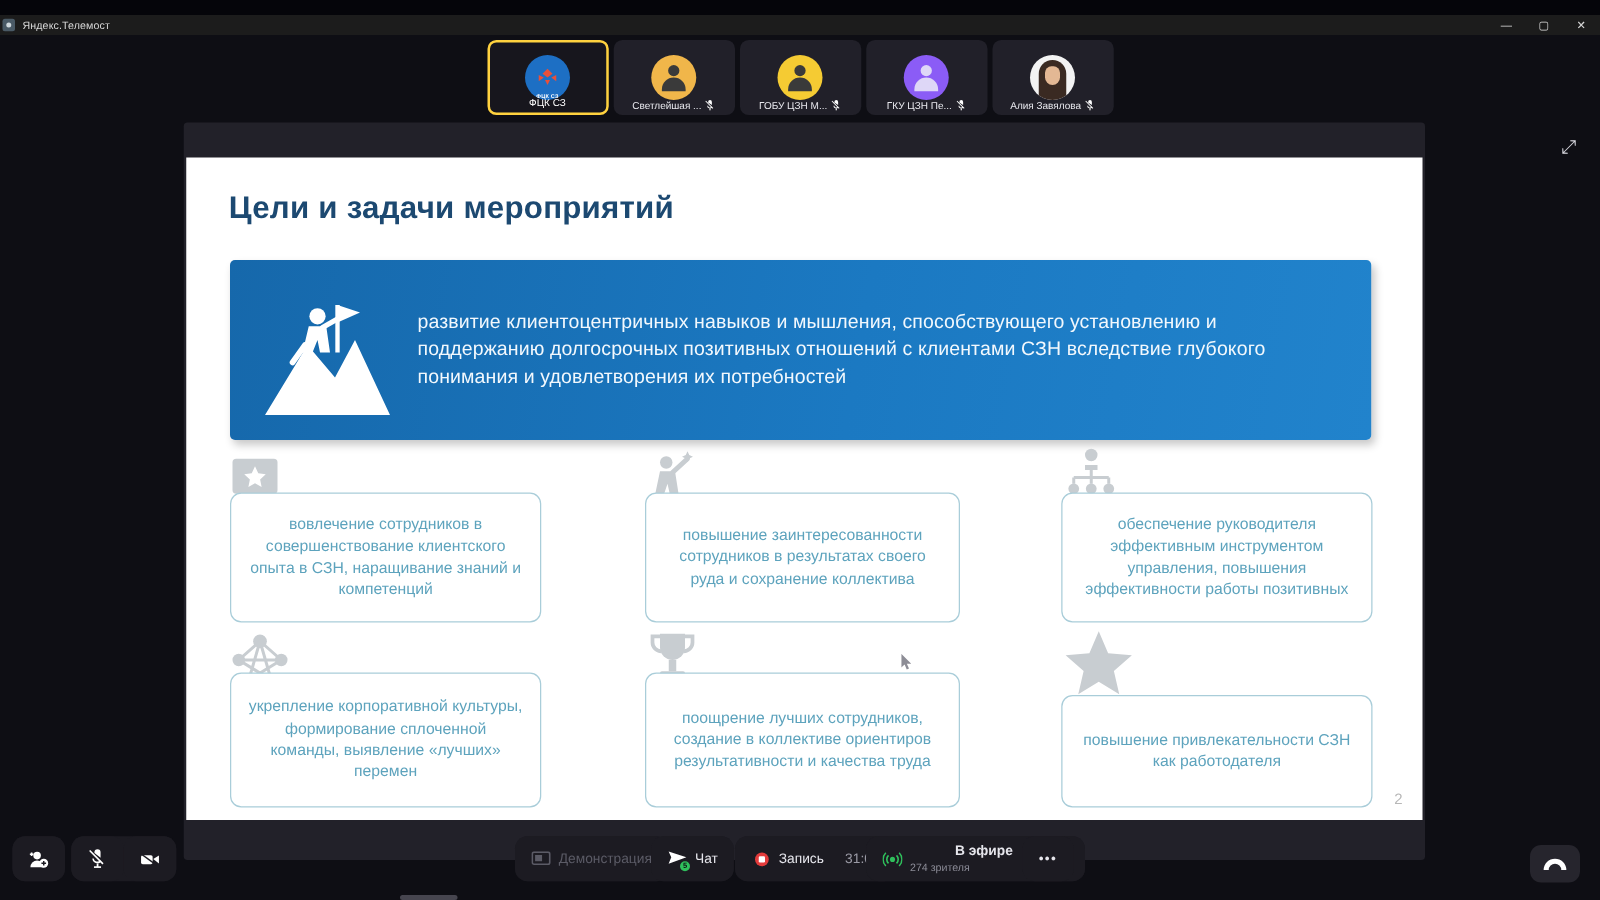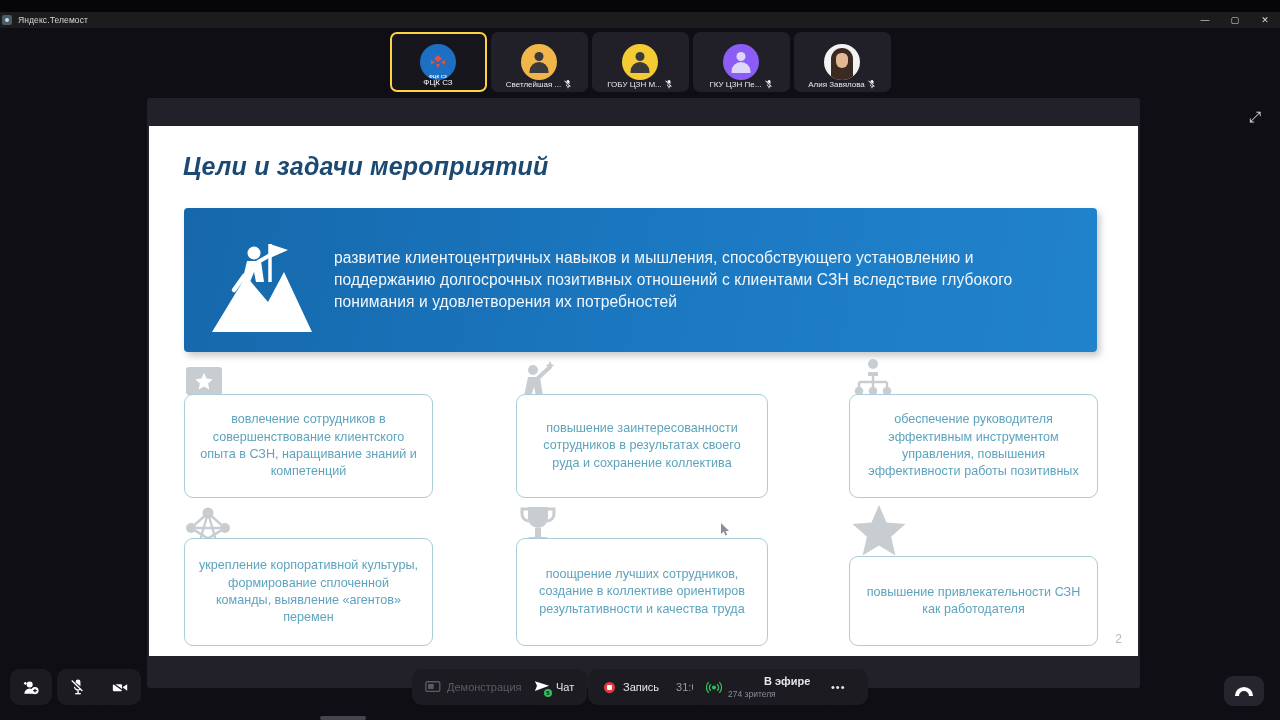--- a/index.html
+++ b/index.html
@@ -122,21 +122,21 @@
     display: flex; align-items: center; justify-content: center;
   }
   #slide {
     position: absolute; left: 2px; top: 28px;
     width: 989px; height: 530px;
     background: #ffffff;
     overflow: hidden;
   }
   #slide-title {
     position: absolute; left: 34px; top: 26px;
-    font-size: 25px; color: #1c4971; font-weight: 600; letter-spacing: .2px; font-style: italic;
+    font-size: 25px; color: #1c4971; font-weight: 600; letter-spacing: .2px;
   }
 
   
   #banner {
     position: absolute; left: 35px; top: 82px;
     width: 913px; height: 144px;
     background: linear-gradient(100deg,#1668ab 0%,#1b79c2 55%,#2183cc 100%);
     border-radius: 4px;
     box-shadow: 3px 4px 7px rgba(0,0,0,.22);
     display: flex; align-items: center;
@@ -397,21 +397,21 @@
           <rect x="6" y="39" width="26" height="4" rx="1.5" fill="#c8cdd1"></rect>
         </svg>
       </div>
       <div class="deco-icon" style="left:702px;top:378px;">
         <svg width="56" height="52" viewBox="0 0 56 52">
           <path d="M28 1 l7.5 17.5 19 1.6 -14.4 12.6 4.3 18.7 -16.4-10 -16.4 10 4.3-18.7 -14.4-12.6 19-1.6 Z" fill="#c8cdd1"></path>
         </svg>
       </div>
 
       <div class="card" style="left:35px;top:412px;width:249px;height:108px;">
-        <span>укрепление корпоративной культуры, формирование сплоченной команды, выявление «агентов» перемен</span>
+        <span>укрепление корпоративной культуры, формирование сплоченной команды, выявление «лучших» перемен</span>
       </div>
       <div class="card" style="left:367px;top:412px;width:252px;height:108px;">
         <span>поощрение лучших сотрудников, создание в коллективе ориентиров результативности и качества труда</span>
       </div>
       <div class="card" style="left:700px;top:430px;width:249px;height:90px;">
         <span>повышение привлекательности СЗН как работодателя</span>
       </div>
 
       <div id="page-num">2</div>
     </div>

